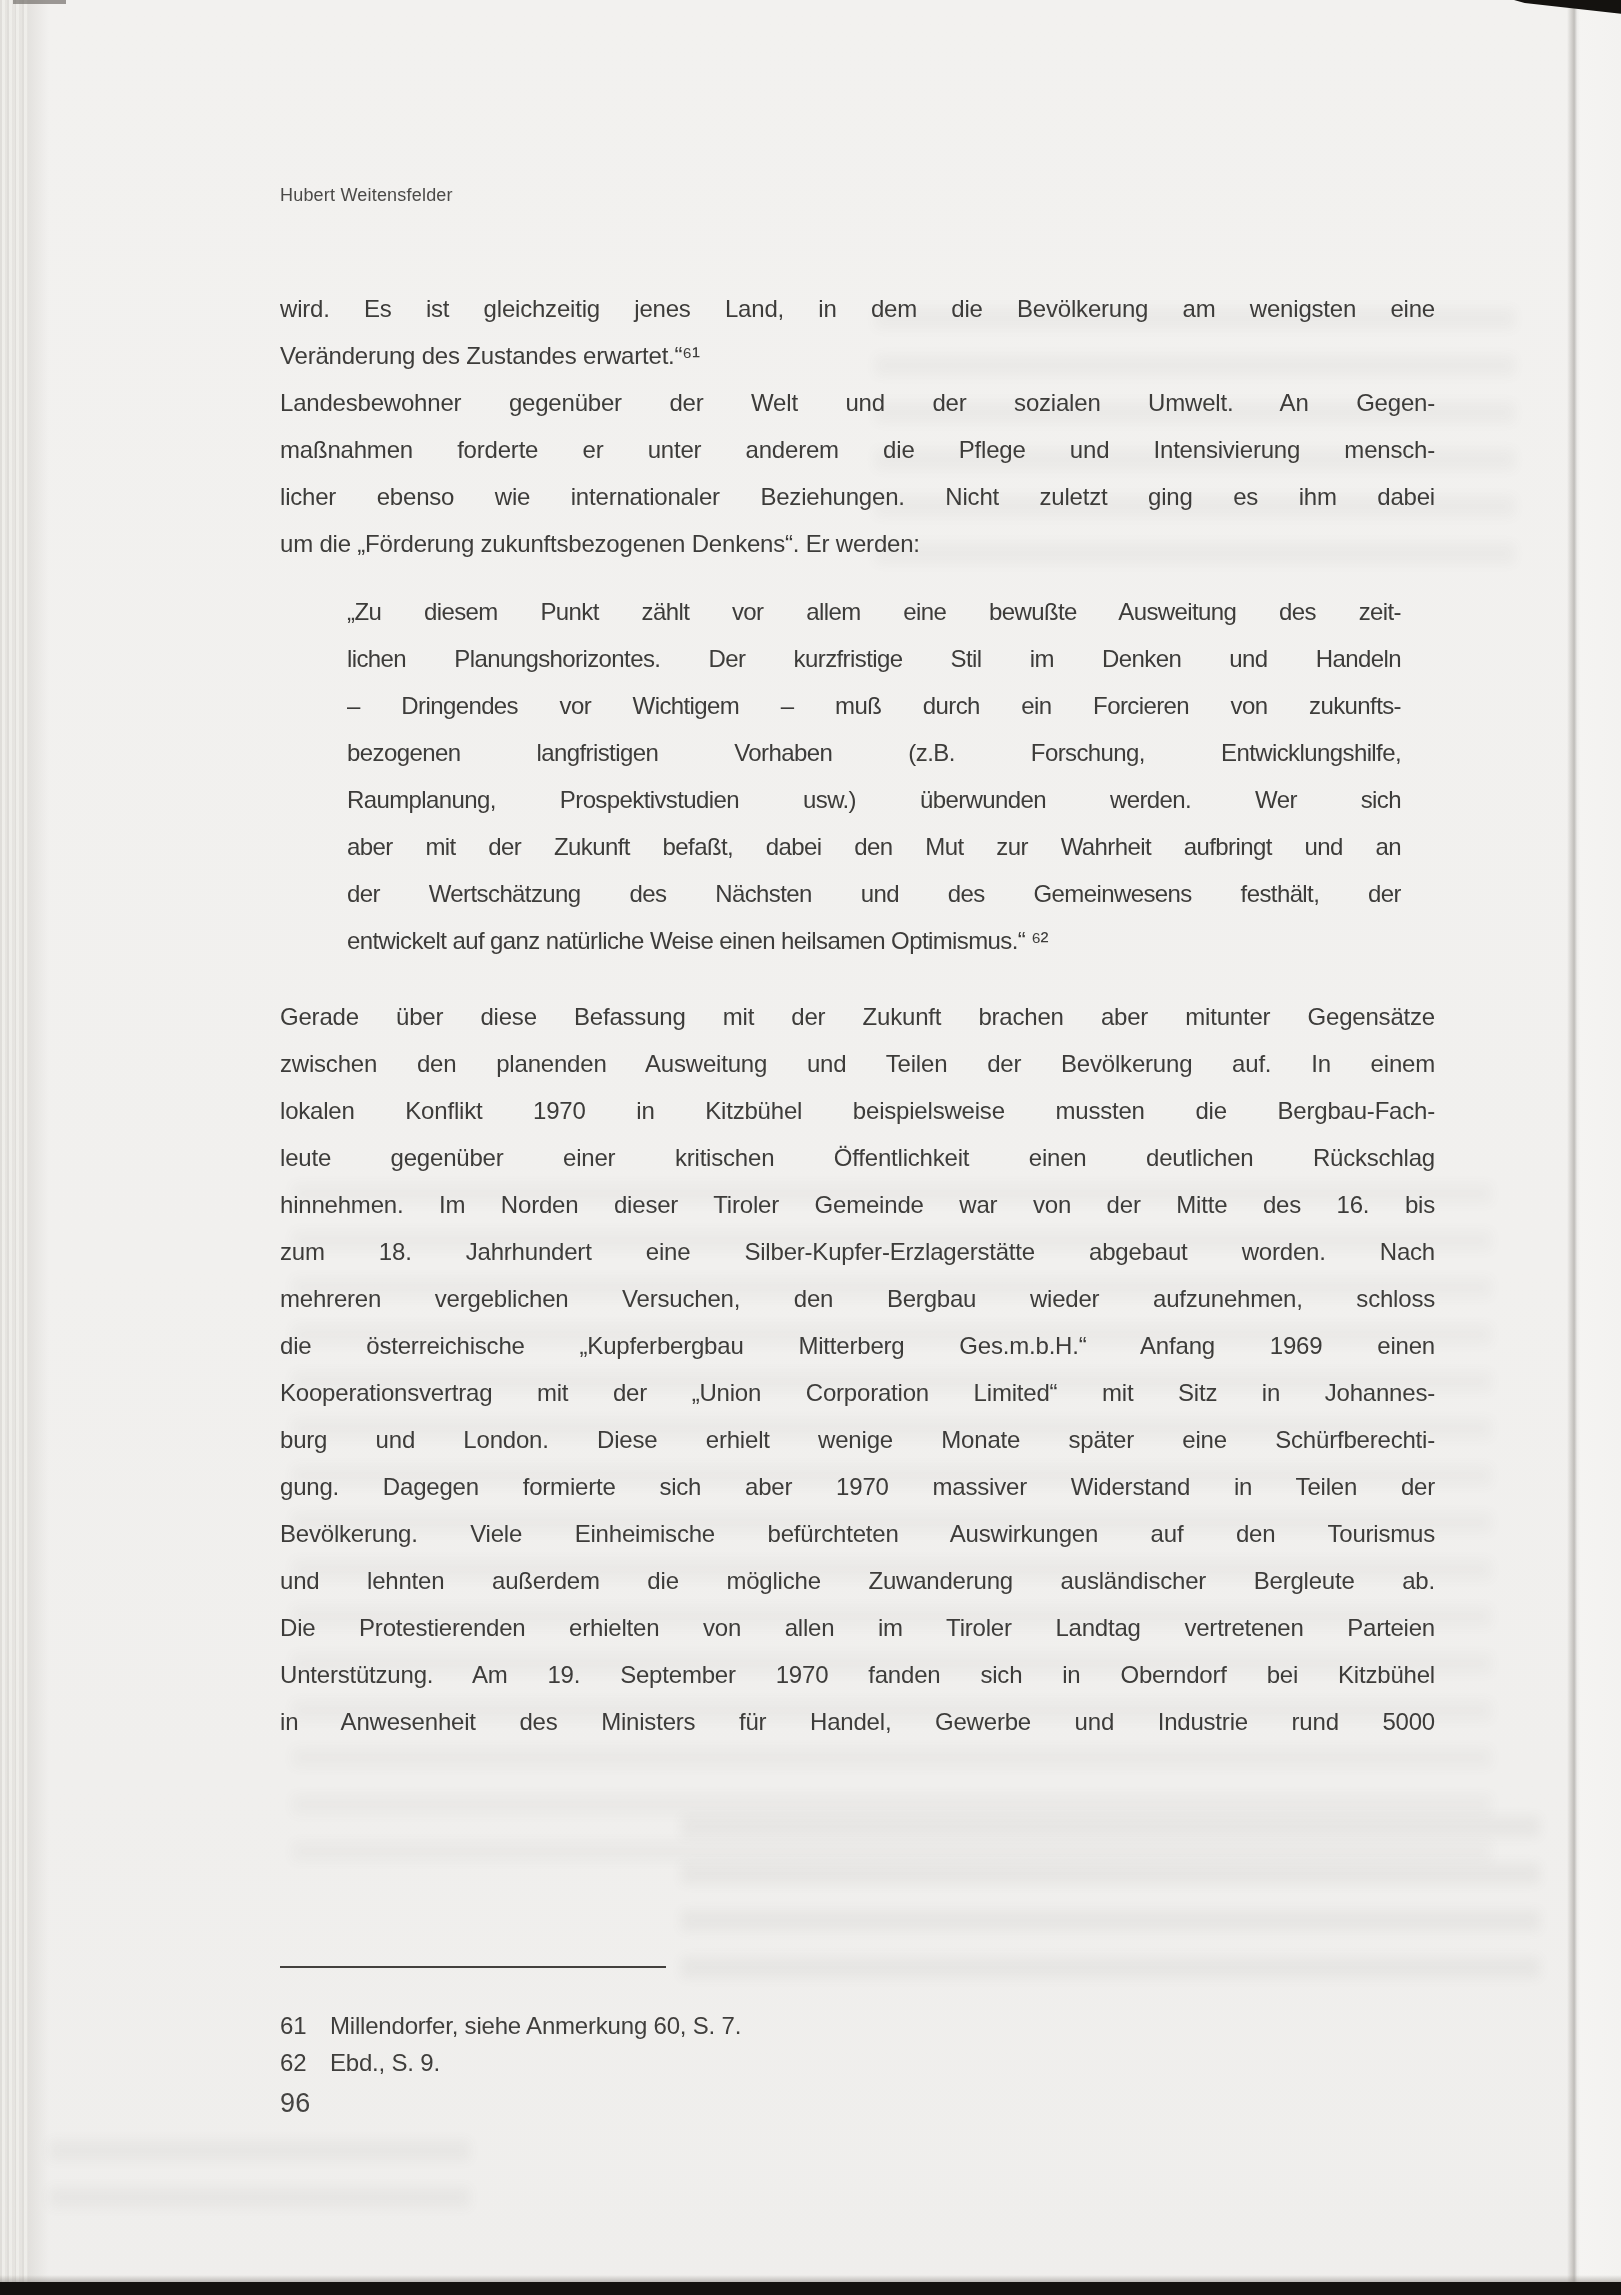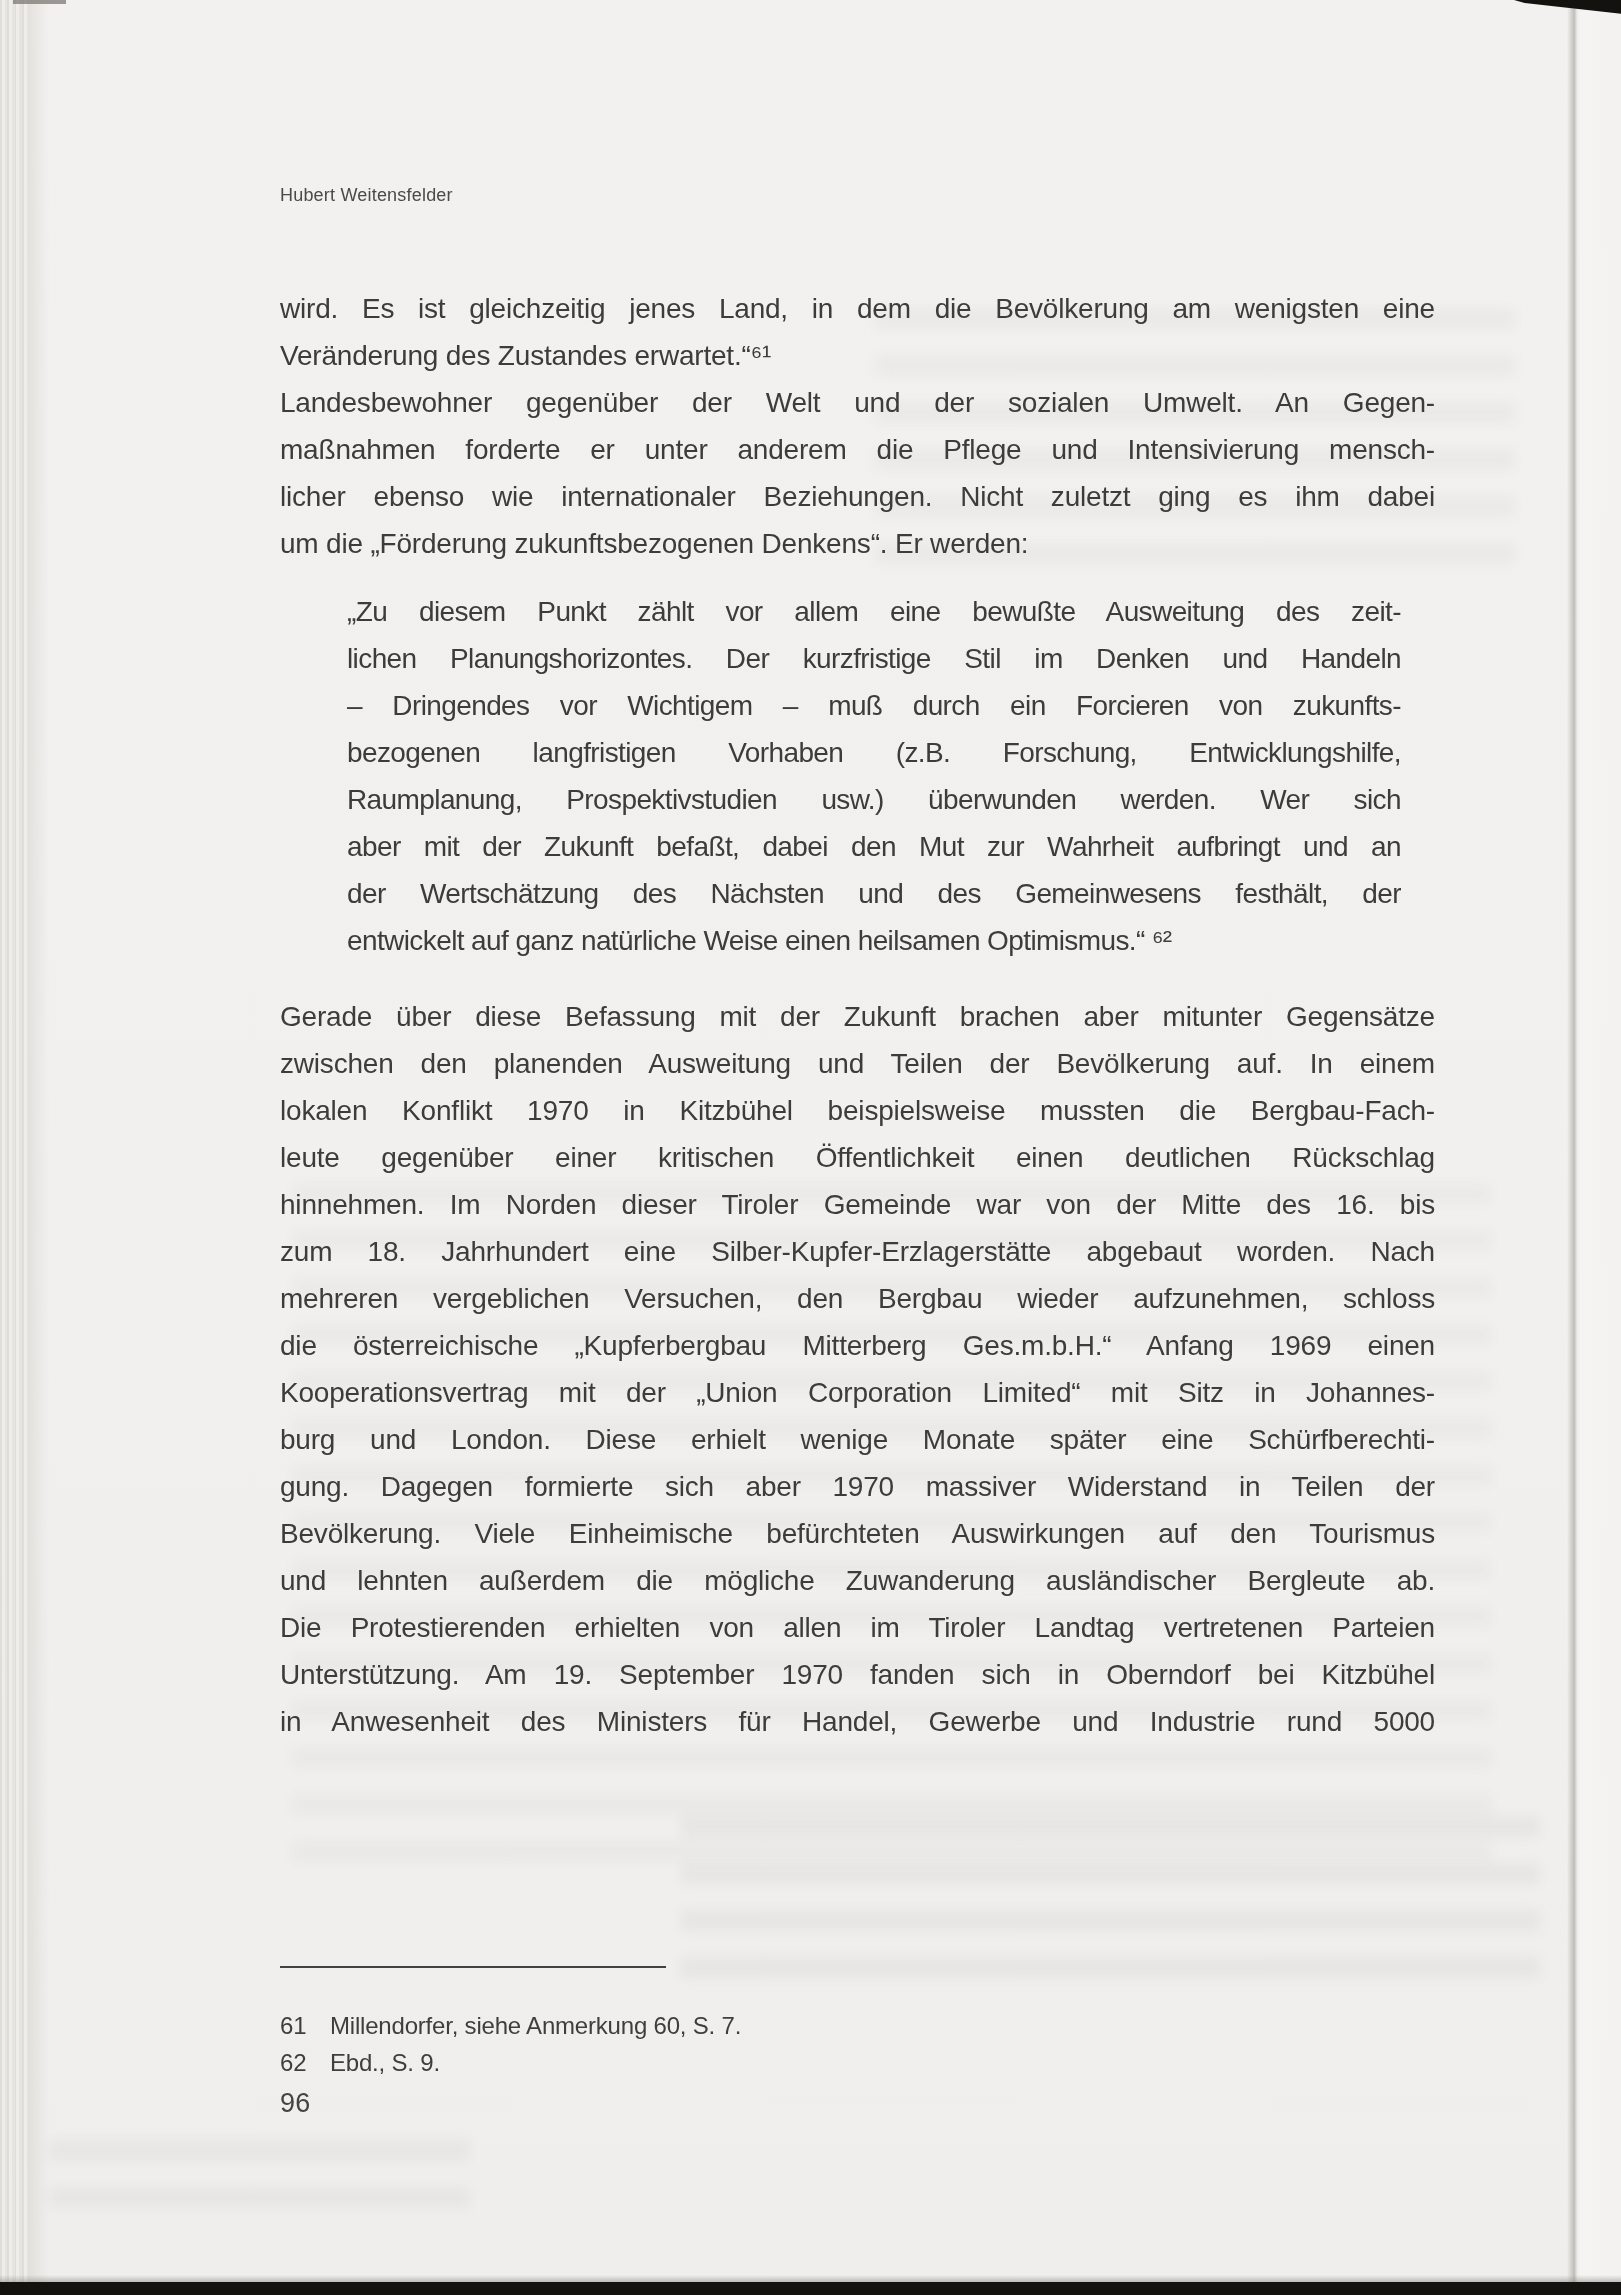--- a/index.html
+++ b/index.html
@@ -54,21 +54,21 @@
   .g2{left:292px;top:1183px;width:1200px;height:681px;opacity:.035;}
   .g3{left:681px;top:1816px;width:859px;height:174px;opacity:.06;}
   .g4{left:49px;top:2140px;width:421px;height:77px;opacity:.05;}
   
   .content{position:absolute;left:280px;top:0;width:1155px;}
   .running-head{
     position:absolute;top:159px;left:0;font-size:18px;letter-spacing:0.2px;color:#4b4a48;margin-top:26px;
   }
   .bodytext{
     position:absolute;top:285px;left:0;width:1155px;
-    font-size:28px;line-height:47px;letter-spacing:-0.2px;color:#3d3c3a;
+    font-size:24px;line-height:47px;letter-spacing:-0.2px;color:#3d3c3a;
   }
   .ln{
     max-height:47px;overflow:hidden;
     text-align:justify;text-align-last:justify;
   }
   .ln.last{text-align:left;text-align-last:left;}
   .quote{
     margin:21px 0 29px 67px;width:1054px;letter-spacing:-0.6px;
   }
   .fnrule{

